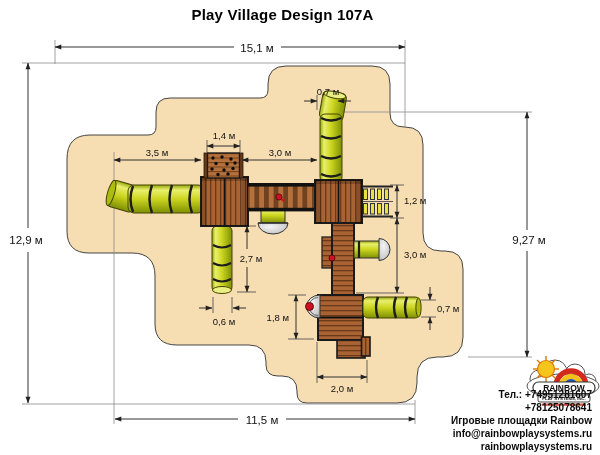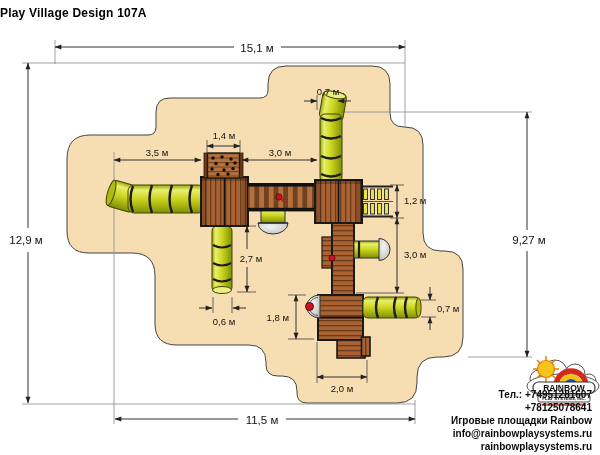--- a/index.html
+++ b/index.html
@@ -1,19 +1,19 @@
 <!DOCTYPE html>
 <html><head>
 <meta charset="utf-8">
 <style>
   html,body{margin:0;padding:0;background:#ffffff;}
   .stage{position:relative;width:600px;height:455px;background:#fff;overflow:hidden;
          font-family:"Liberation Sans","DejaVu Sans",sans-serif;}
-  .title{position:absolute;top:6px;left:0;width:565px;
-         font-size:12px;font-weight:bold;color:#000;letter-spacing:.2px;}
+  .title{position:absolute;top:6px;left:0;width:565px;text-align:center;
+         font-size:15px;font-weight:bold;color:#000;letter-spacing:.2px;}
   svg text{font-family:"Liberation Sans","DejaVu Sans",sans-serif;fill:#111;}
   .dimL{font-size:11.5px;}
   .dimS{font-size:9.5px;}
   .contact{position:absolute;right:8px;top:389px;text-align:right;
            font-size:10px;font-weight:bold;color:#0a0a0a;line-height:12.9px;white-space:nowrap;}
   .dline{stroke:#333;stroke-width:1;fill:none;}
   .eline{stroke:#8a8a8a;stroke-width:.8;fill:none;}
   .tick{stroke:#555;stroke-width:.9;fill:none;}
 </style>
 </head>

